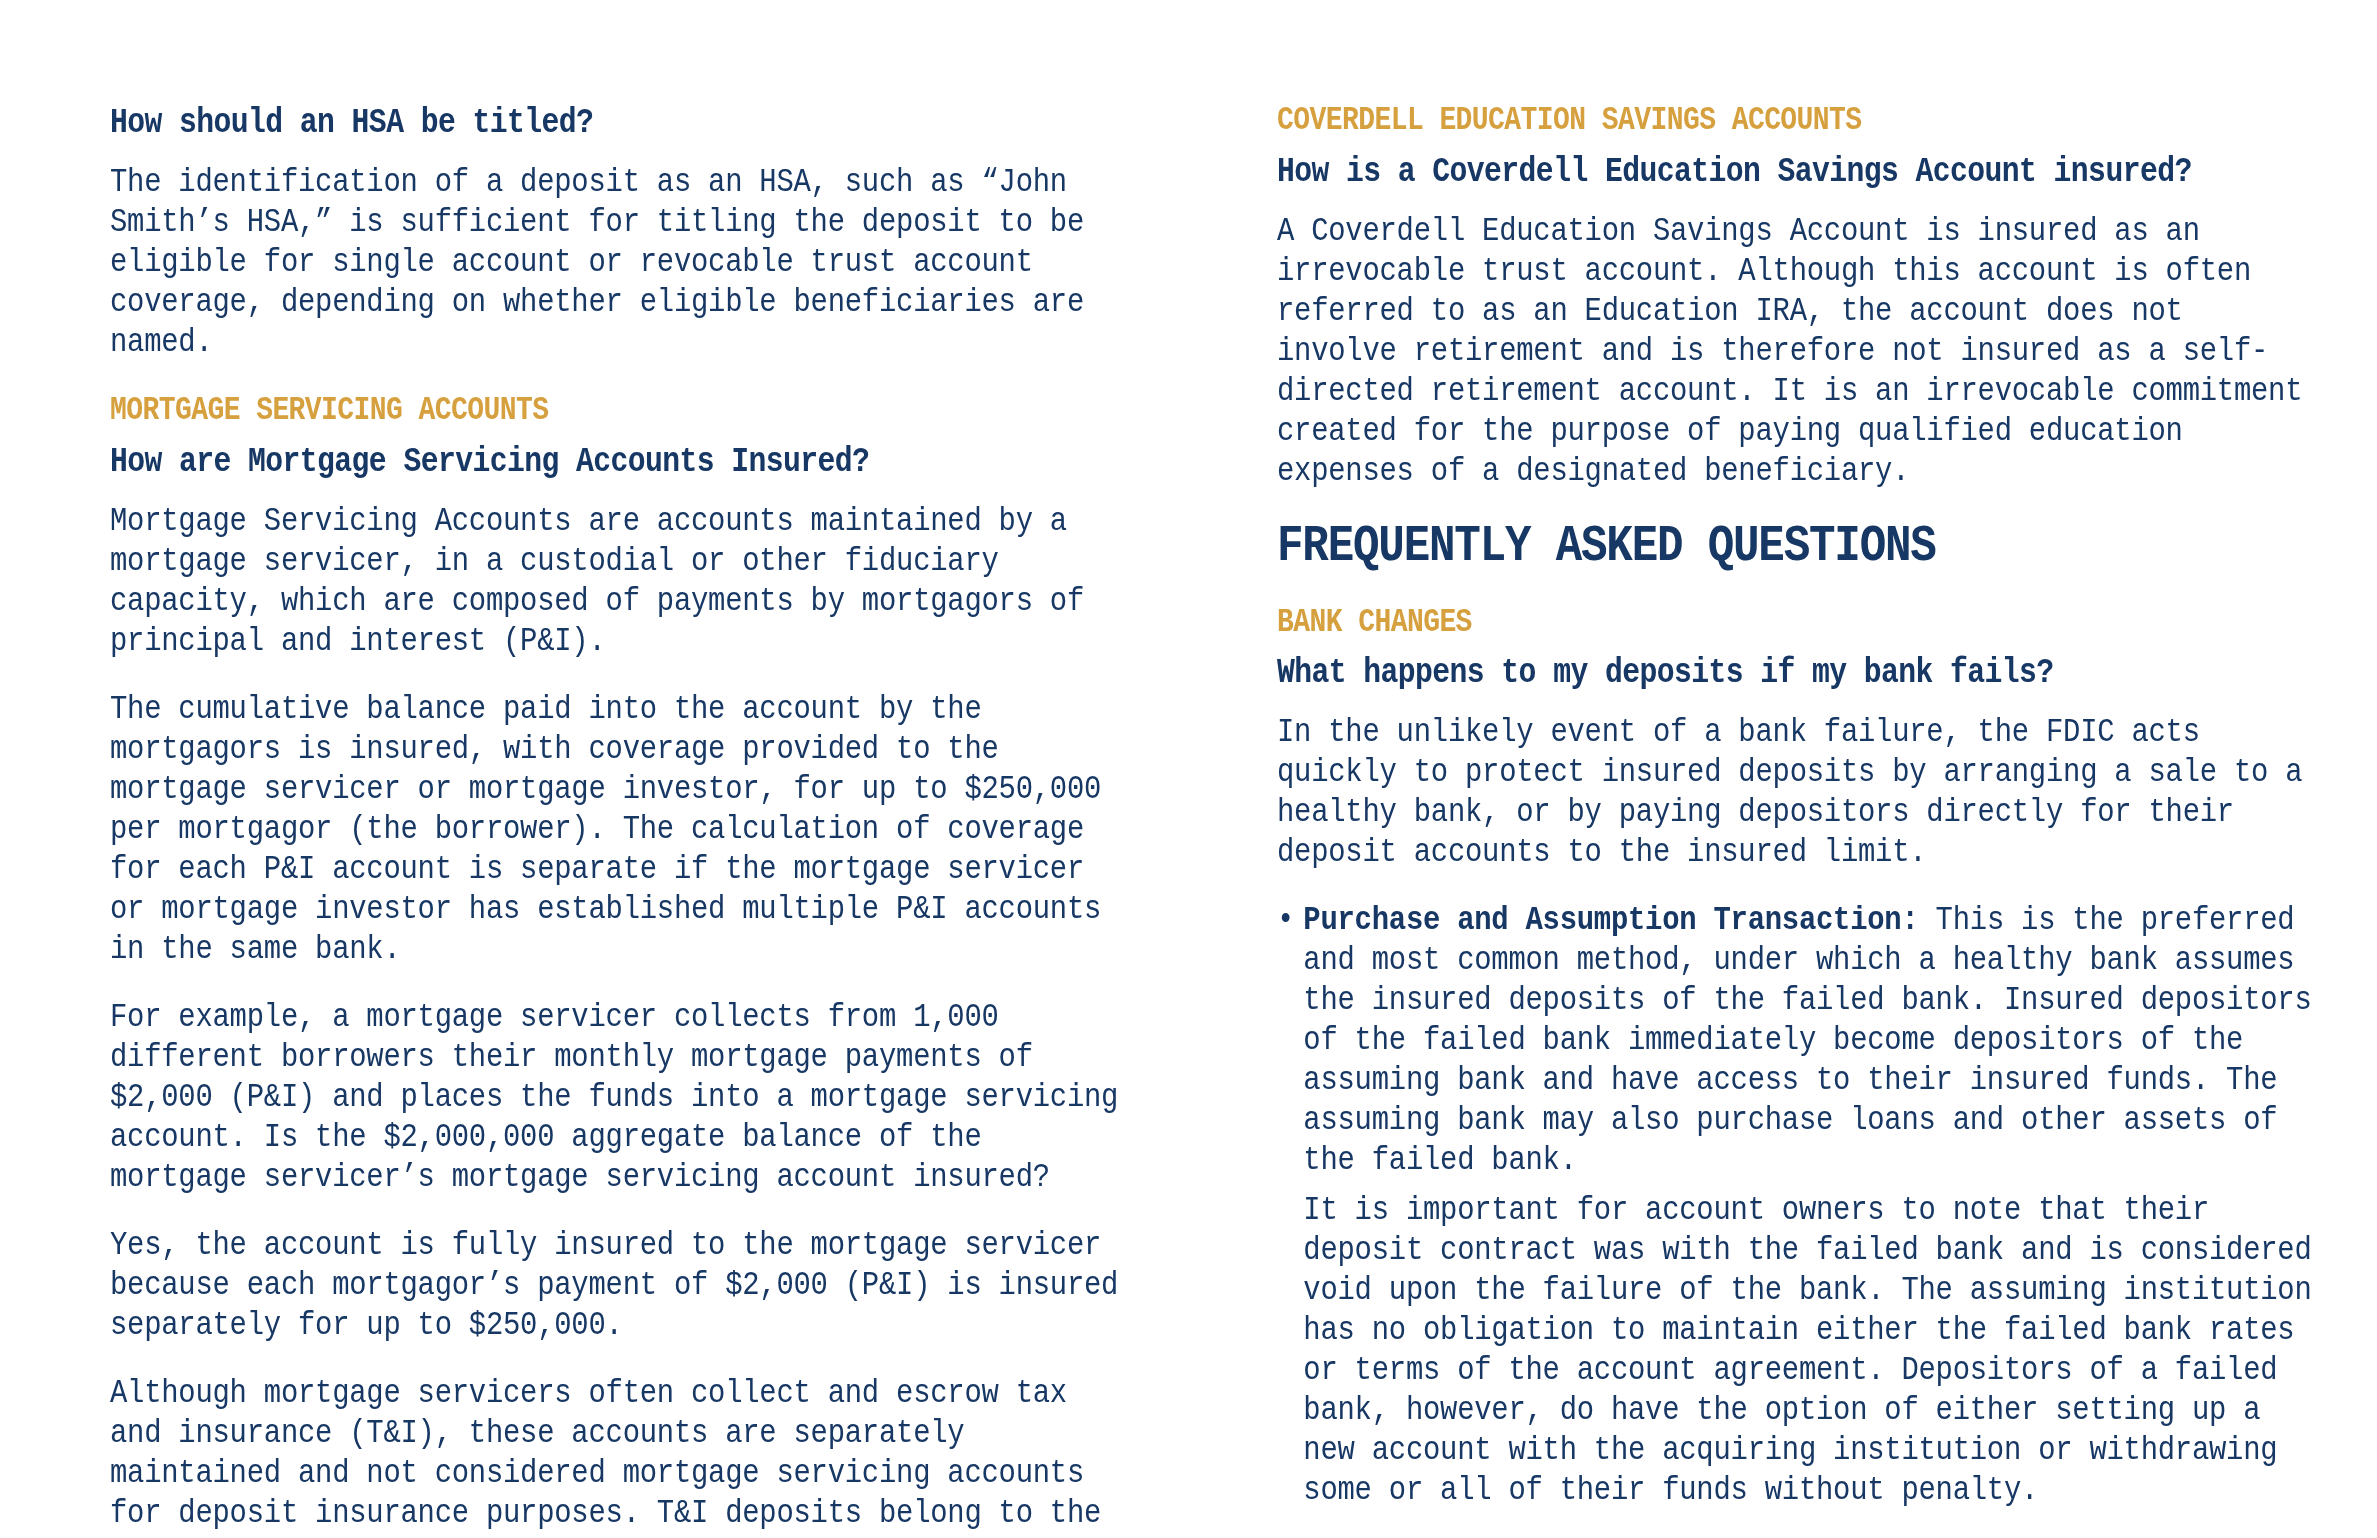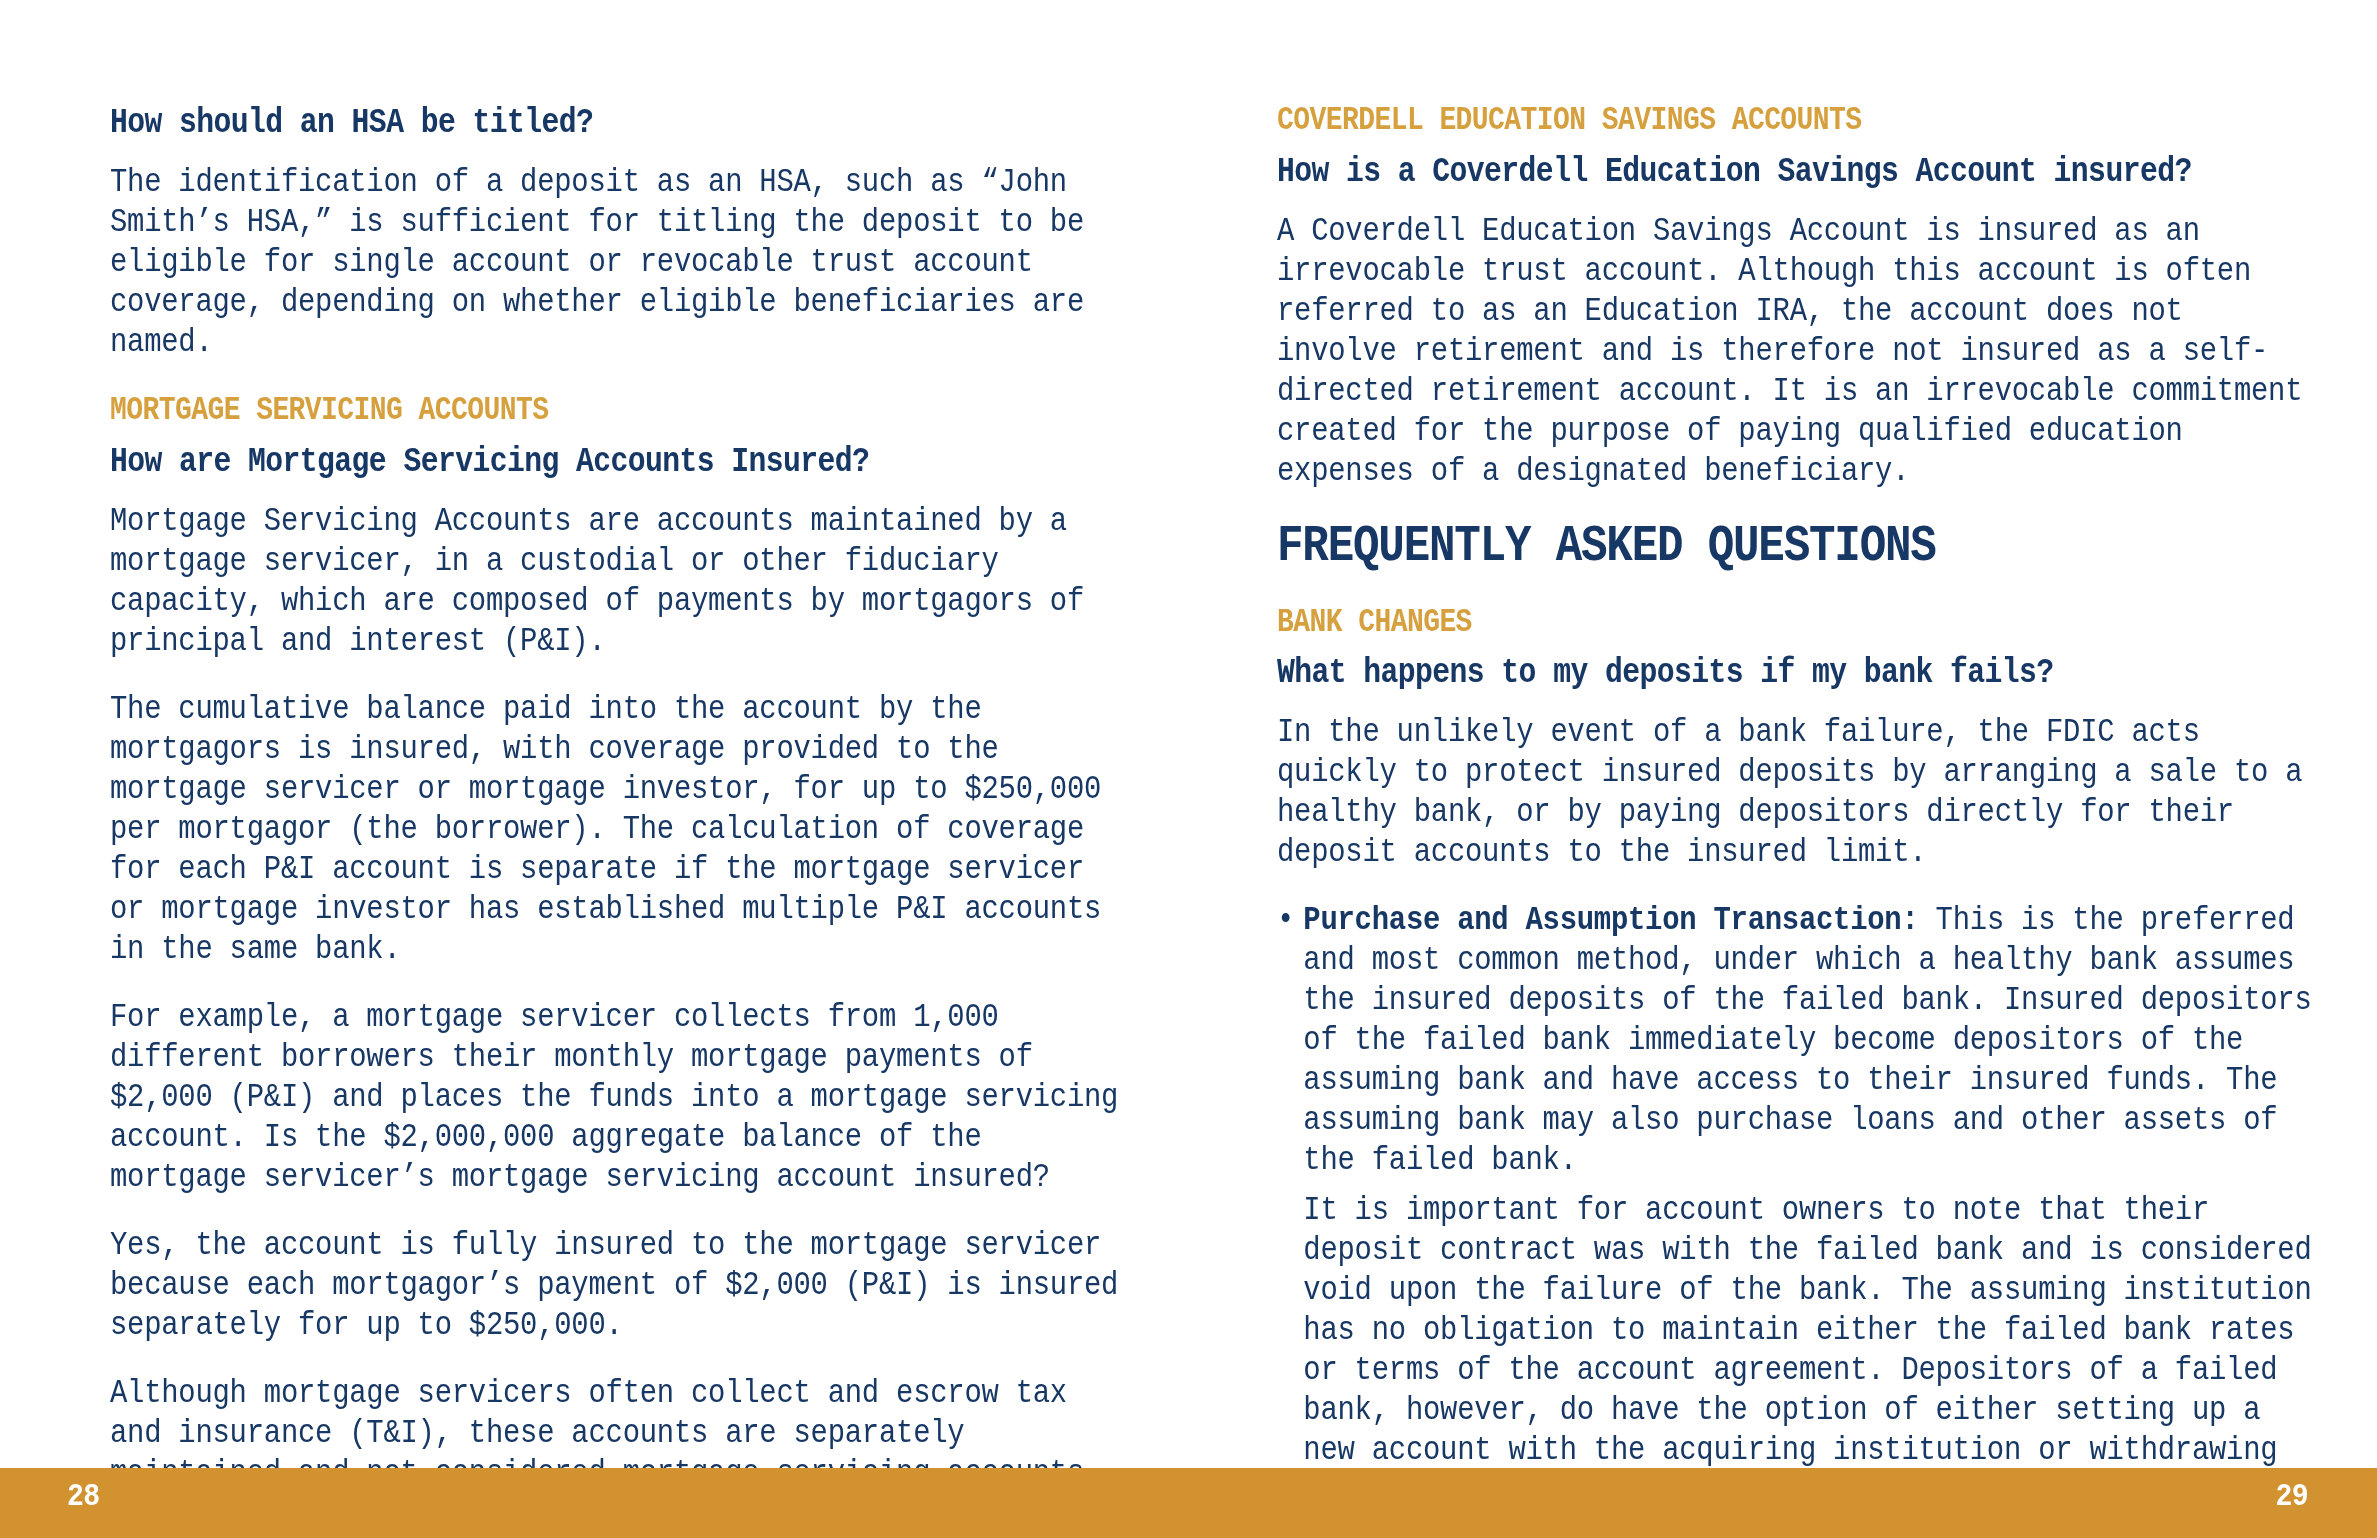--- a/index.html
+++ b/index.html
@@ -124,19 +124,15 @@
     <div class="bullet-item">
       <span class="bullet-marker">•</span>
       <div class="bullet-text">
         <b>Purchase and Assumption Transaction:</b>
         <span>This is the preferred and most common method, under which a healthy bank assumes the insured deposits of the failed bank. Insured depositors of the failed bank immediately become depositors of the assuming bank and have access to their insured funds. The assuming bank may also purchase loans and other assets of the failed bank.</span>
       </div>
     </div>
     <p class="body bullet-text indented">It is important for account owners to note that their deposit contract was with the failed bank and is considered void upon the failure of the bank.  The assuming institution has no obligation to maintain either the failed bank rates or terms of the account agreement.  Depositors of a failed bank, however, do have the option of either setting up a new account with the acquiring institution or withdrawing some or all of their funds without penalty.</p>
   </div>
 
-  <div class="footer-bar">
-    <span class="page-num left">28</span>
-    <span class="page-num right">29</span>
-  </div>
 
 </div>
 
 
 </body></html>

